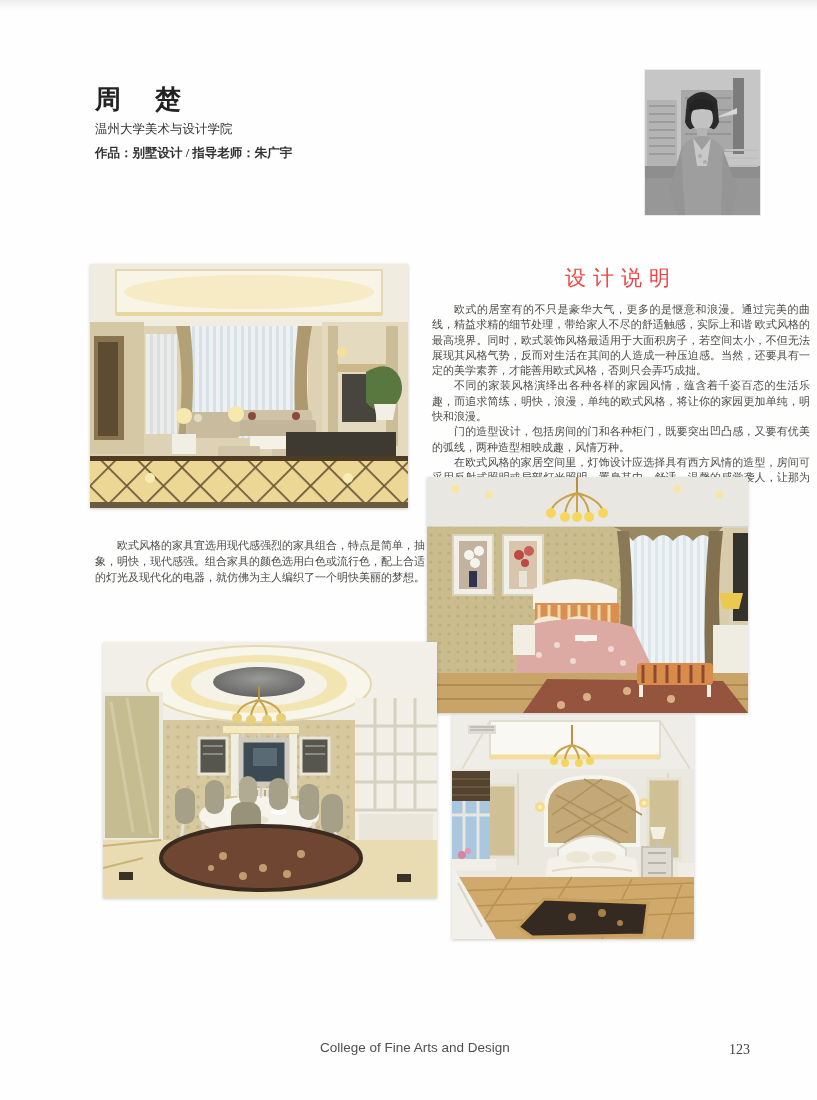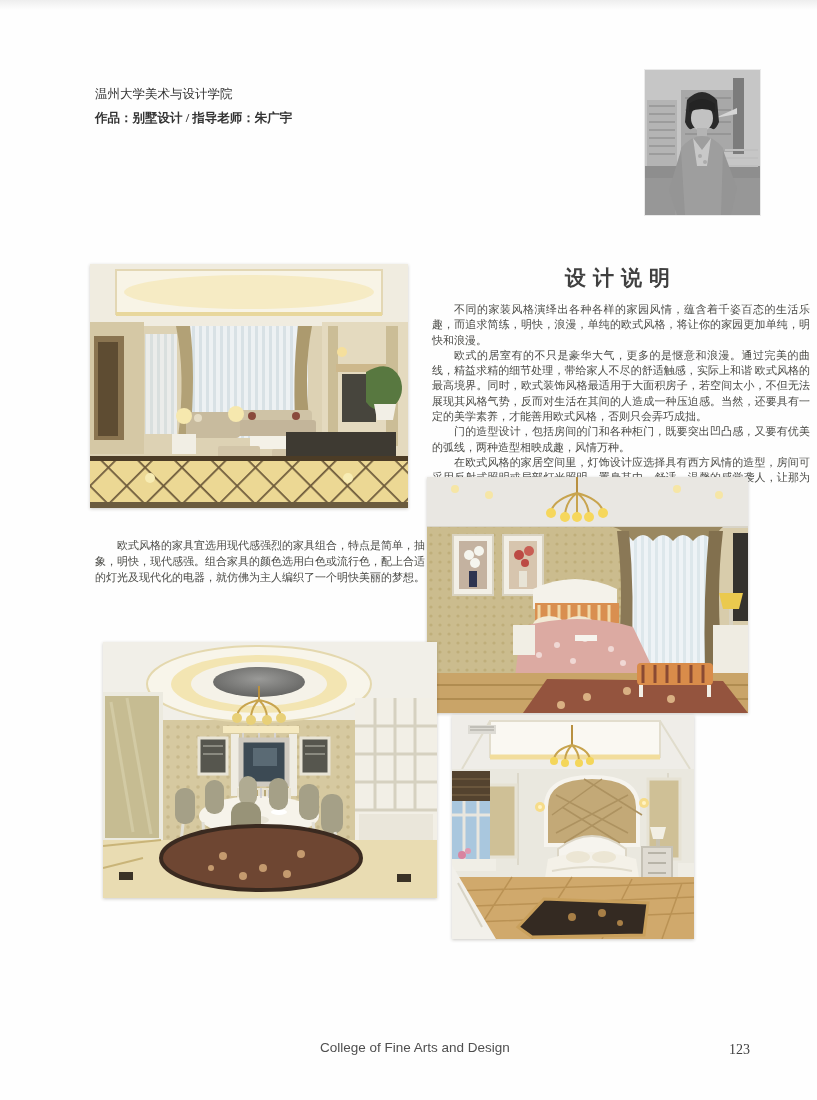--- a/index.html
+++ b/index.html
@@ -16,21 +16,21 @@
   
   .hdr{left:95px;top:82px;width:330px;}
   .hdr .name{font-size:26px;font-weight:bold;letter-spacing:4px;color:#222;}
   .hdr .line{font-size:12.5px;margin-top:7px;color:#333;}
   .hdr .line.sub{margin-top:4px;}
   .hdr .line.bold{font-weight:bold;}
   
   .portrait{left:645px;top:70px;width:115px;height:145px;box-shadow:0 0 0 1px rgba(0,0,0,.08);}
   
   .notes-col{left:432px;top:264px;width:378px;}
-  .notes-col h2{margin:0 0 10px 0;text-align:center;font-size:21px;font-weight:bold;letter-spacing:7px;color:#404040;}
+  .notes-col h2{margin:0 0 10px 0;text-align:center;font-size:21px;font-weight:normal;letter-spacing:7px;color:#ef4444;}
   .notes-col p{margin:0;font-size:11px;line-height:15.3px;text-align:justify;text-indent:2em;color:#4a4a46;}
   
   .note{font-size:11px;line-height:16.2px;text-align:justify;color:#4a4a46;}
   .furn{left:95px;top:537px;width:330px;text-indent:2em;}
   .livn{left:93px;top:904px;width:354px;}
   
   .photo{box-shadow:0 1px 3px rgba(60,50,30,.25);background:#e9dfc6;}
   .ph-living{left:90px;top:264px;width:318px;height:244px;}
   .ph-bed1{left:427px;top:477px;width:321px;height:236px;}
   .ph-dining{left:103px;top:642px;width:334px;height:256px;}
@@ -40,20 +40,21 @@
   
   .footer-college{left:320px;top:1040px;font-family:"Liberation Sans","DejaVu Sans",sans-serif;font-size:13.5px;color:#4f4f4f;}
   .page-number{left:729px;top:1042px;font-size:14px;color:#3f3f3f;}
 </style>
 </head>
 <body>
 
 <div class="page">
 
   <div class="abs hdr">
+    <div class="name">周　楚</div>
     <div class="line sub">温州大学美术与设计学院</div>
     <div class="line bold">作品：别墅设计 / 指导老师：朱广宇</div>
   </div>
 
   <div class="abs portrait">
     <svg viewBox="0 0 115 145" preserveAspectRatio="none">
       <rect width="115" height="145" fill="#c6c6c6"></rect>
       <rect x="2" y="30" width="30" height="72" fill="#b4b4b4"></rect>
       <path d="M4 36H30M4 44H30M4 52H30M4 60H30M4 68H30M4 76H30M4 84H30" stroke="#9c9c9c" stroke-width="2" fill="none"></path>
       <rect x="36" y="20" width="54" height="62" fill="#a8a8a8"></rect>
@@ -71,22 +72,22 @@
       <path d="M48 68 L57 80 L66 68 L62 96 L52 96 Z" fill="#c8c8c8"></path>
       <circle cx="55" cy="86" r="2" fill="#ababab"></circle>
         <circle cx="60" cy="92" r="2" fill="#ababab"></circle>
       <path d="M36 80 L24 120 L32 145 L40 145 Z" fill="#959595"></path>
       <path d="M78 80 L92 118 L86 145 L76 145 Z" fill="#959595"></path>
     </svg>
   </div>
 
   <div class="abs notes-col">
     <h2>设计说明</h2>
+    <p>欧式的居室有的不只是豪华大气，更多的是惬意和浪漫。通过完美的曲线，精益求精的细节处理，带给家人不尽的舒适触感，实际上和谐 欧式风格的最高境界。同时，欧式装饰风格最适用于大面积房子，若空间太小，不但无法展现其风格气势，反而对生活在其间的人造成一种压迫感。当然，还要具有一定的美学素养，才能善用欧式风格，否则只会弄巧成拙。</p>
     <p>不同的家装风格演绎出各种各样的家园风情，蕴含着千姿百态的生活乐趣，而追求简练，明快，浪漫，单纯的欧式风格，将让你的家园更加单纯，明快和浪漫。</p>
-    <p>欧式的居室有的不只是豪华大气，更多的是惬意和浪漫。通过完美的曲线，精益求精的细节处理，带给家人不尽的舒适触感，实际上和谐 欧式风格的最高境界。同时，欧式装饰风格最适用于大面积房子，若空间太小，不但无法展现其风格气势，反而对生活在其间的人造成一种压迫感。当然，还要具有一定的美学素养，才能善用欧式风格，否则只会弄巧成拙。</p>
     <p>门的造型设计，包括房间的门和各种柜门，既要突出凹凸感，又要有优美的弧线，两种造型相映成趣，风情万种。</p>
     <p>在欧式风格的家居空间里，灯饰设计应选择具有西方风情的造型，房间可采用反射式照明或局部灯光照明，置身其中，舒适，温馨的感觉袭人，让那为尘嚣所困的心灵找到了归宿。</p>
   </div>
 
   <div class="abs photo ph-living">
     <svg viewBox="0 0 318 244" preserveAspectRatio="none">
       <defs>
         <pattern id="lv-blind" width="7" height="10" patternUnits="userSpaceOnUse">
           <rect width="4" height="10" fill="#edf1f3"></rect>
             <rect x="4" width="3" height="10" fill="#d8e1e5"></rect>

